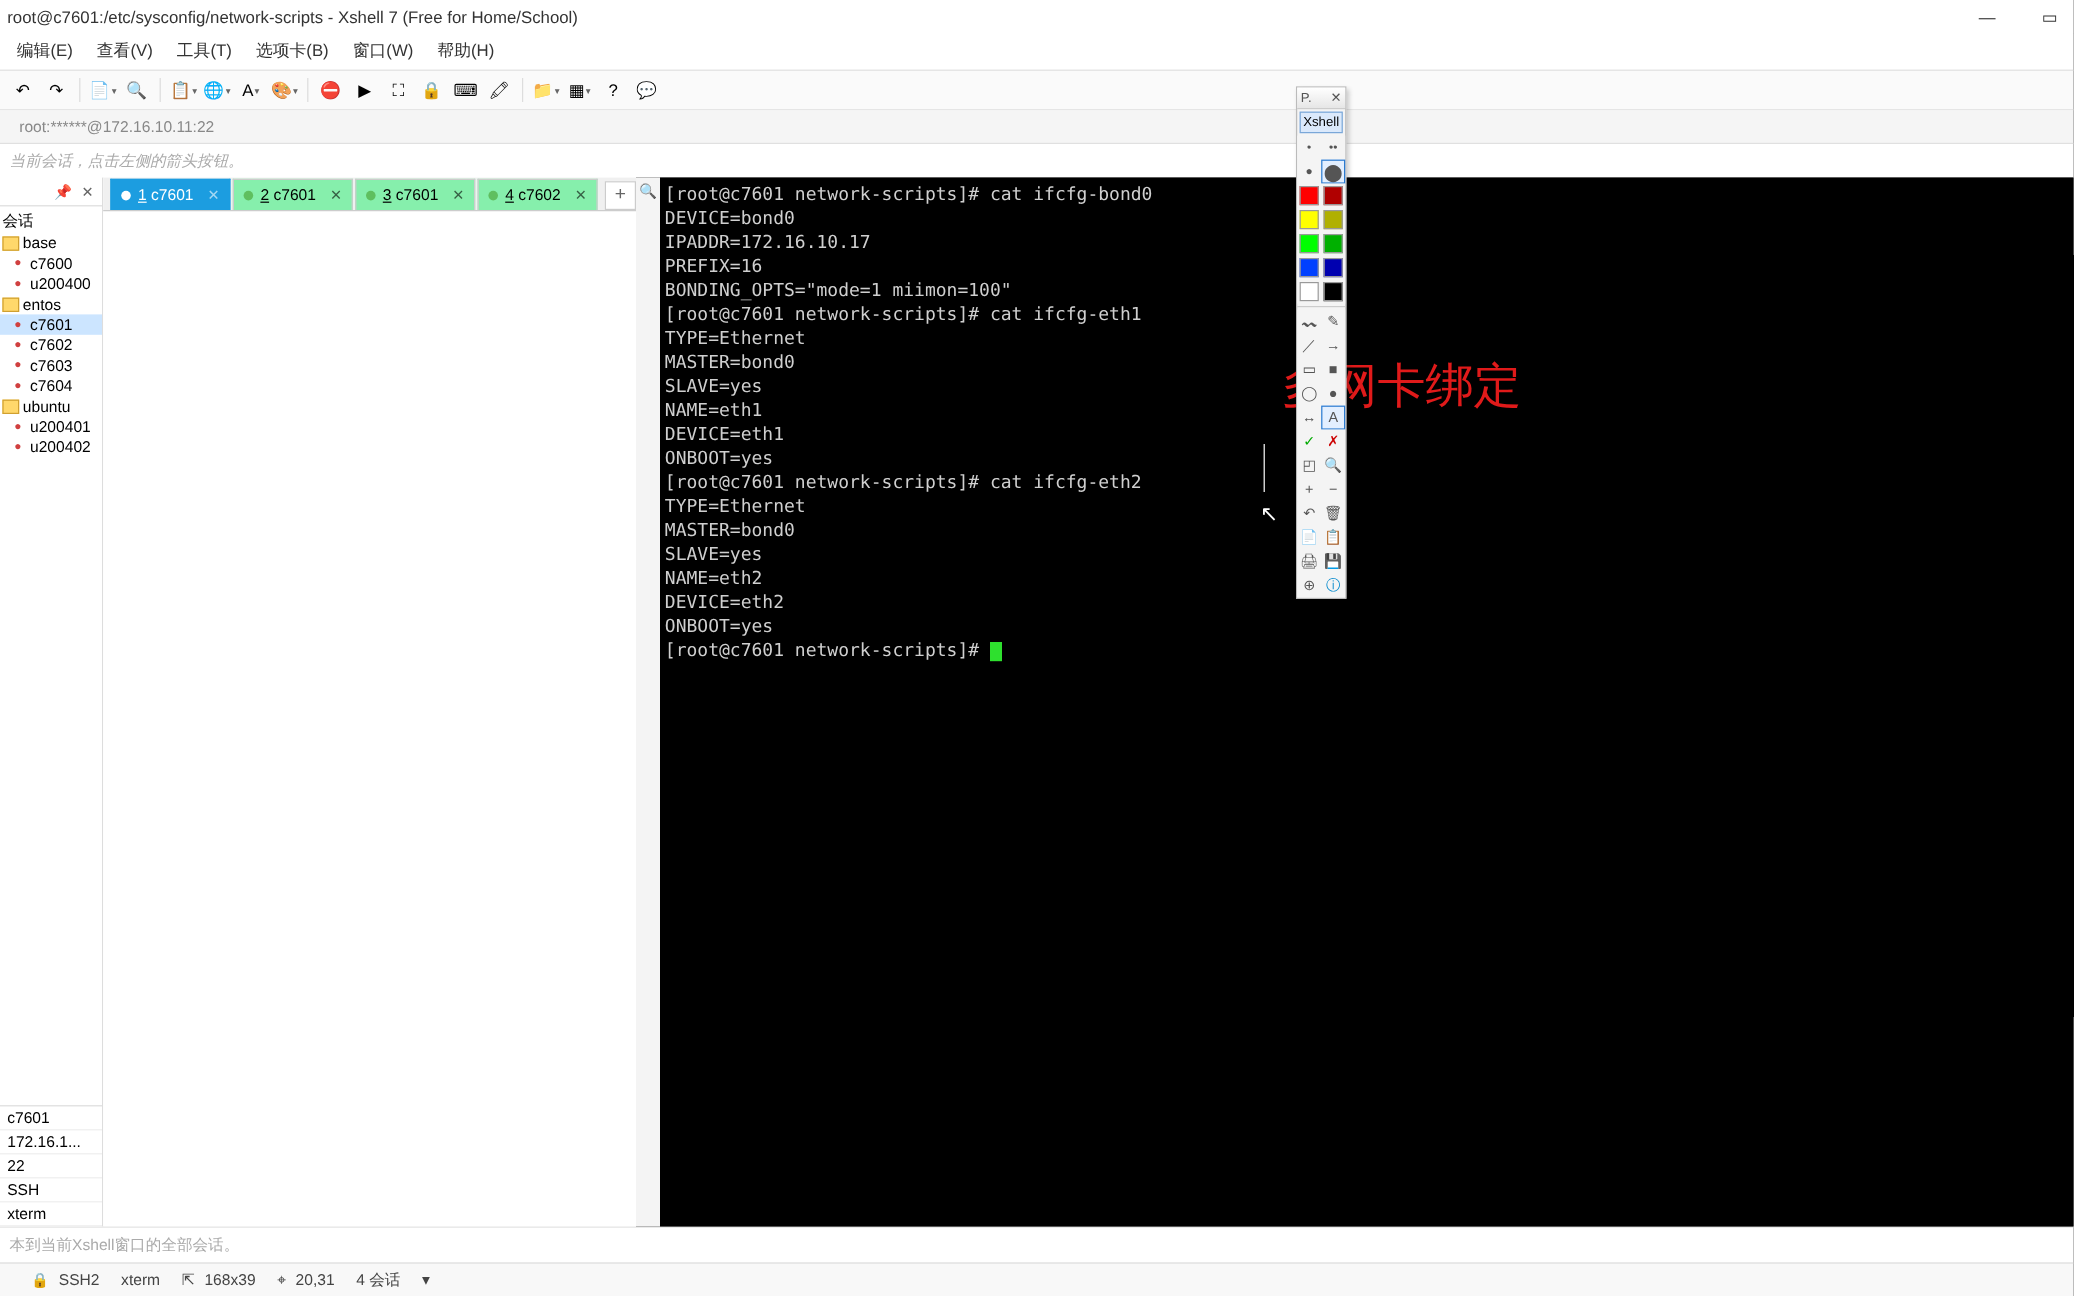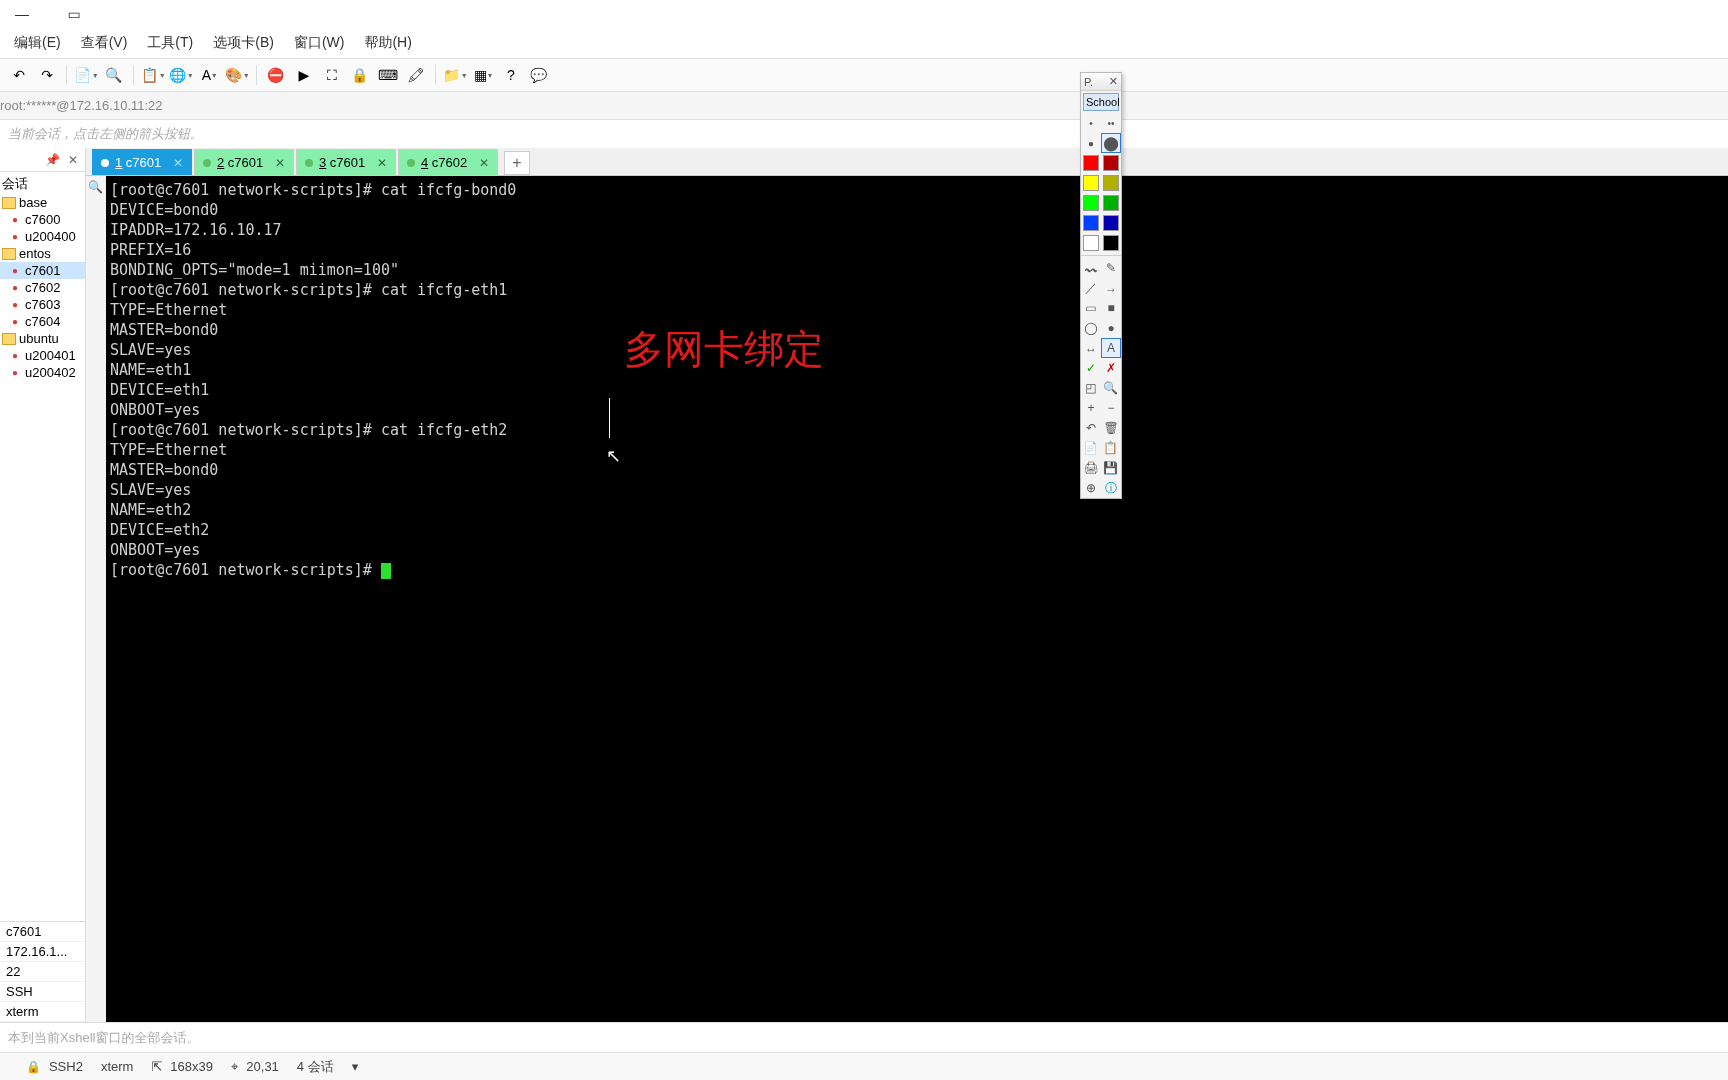--- a/index.html
+++ b/index.html
@@ -14,21 +14,21 @@
 .menubar { height: 30px; display: flex; align-items: center; padding: 0 4px; background: #fff; font-size: 14px; color: #333; }
 .menubar-item { padding: 4px 10px; cursor: pointer; }
 
 
 .toolbar { height: 34px; display: flex; align-items: center; padding: 0 6px; background: #fafafa; border-top: 1px solid #e0e0e0; border-bottom: 1px solid #e0e0e0; gap: 2px; }
 .tb-btn { width: 26px; height: 26px; display: flex; align-items: center; justify-content: center; cursor: pointer; border-radius: 3px; }
 .tb-sep { width: 1px; height: 20px; background: #ddd; margin: 0 4px; }
 .tb-drop::after { content: "▾"; font-size: 8px; color: #666; margin-left: 1px; }
 
 
-.addrbar { height: 28px; display: flex; align-items: center; padding: 0 0; background: #f5f5f5; border-bottom: 1px solid #e0e0e0; font-size: 13px; color: #888; }
+.addrbar { height: 28px; display: flex; align-items: center; padding: 0 16px; background: #f5f5f5; border-bottom: 1px solid #e0e0e0; font-size: 13px; color: #888; }
 
 
 .hintbar { height: 28px; display: flex; align-items: center; padding: 0 8px; background: #fff; font-size: 13px; color: #aaa; font-style: italic; }
 
 
 .main { display: flex; height: calc(100% - 28px - 30px - 34px - 28px - 28px - 30px - 28px); }
 
 
 .sidebar { width: 86px; background: #fff; border-right: 1px solid #ddd; display: flex; flex-direction: column; }
 .sidebar-header { height: 24px; display: flex; align-items: center; justify-content: flex-end; padding: 0 4px; border-bottom: 1px solid #ddd; gap: 4px; }
@@ -37,21 +37,21 @@
 .tree-item { padding: 1px 4px 1px 2px; display: flex; align-items: center; gap: 3px; cursor: pointer; white-space: nowrap; overflow: hidden; }
 .tree-item.lvl1 { padding-left: 8px; }
 .tree-item.selected { background: #cce5ff; }
 .tree-icon { width: 14px; height: 14px; display: inline-flex; align-items:center; justify-content:center; }
 .tree-icon.folder::before { content: ""; width:12px; height:10px; background:#ffd86b; border:1px solid #d0a030; }
 .tree-icon.host::before { content: "●"; color: #d04040; font-size: 10px; }
 .sidebar-props { border-top: 1px solid #ddd; font-size: 13px; }
 .prop-row { padding: 2px 6px; border-bottom: 1px solid #eee; white-space: nowrap; overflow: hidden; text-overflow: ellipsis; }
 
 
-.workarea { flex: 1; display: flex; flex-direction: column; background: #fff; position: relative; }
+.workarea { flex: 1; display: flex; flex-direction: row; background: #fff; position: relative; }
 .tabrow { height: 28px; display: flex; align-items: flex-end; background: #f0f0f0; border-bottom: 1px solid #ccc; padding-left: 6px; gap: 0; }
 .tab { height: 26px; min-width: 100px; padding: 0 8px; display: flex; align-items: center; gap: 6px; background: #86efac; border: 1px solid #ccc; border-bottom: none; margin-right: 2px; font-size: 13px; cursor: pointer; }
 .tab.active { background: #1c9de0; color: #fff; border-color: #1c9de0; }
 .tab-dot { width: 8px; height: 8px; border-radius: 50%; background: #5fbf5f; }
 .tab.active .tab-dot { background: #fff; }
 .tab-close { margin-left: auto; font-size: 12px; opacity: 0.6; }
 .tab .underline { text-decoration: underline; }
 .tab-add { width: 26px; height: 24px; display:flex; align-items:center; justify-content:center; cursor:pointer; color:#666; border:1px solid #ccc; background:#fff; margin-left:4px; font-size:16px; }
 
 
@@ -80,20 +80,21 @@
 .sendbar { height:30px; background:#fff; border-top:1px solid #ddd; display:flex; align-items:center; padding:0 8px; font-size:13px; color:#aaa; }
 .statusbar { height:28px; background:#f8f8f8; border-top:1px solid #ddd; display:flex; align-items:center; font-size:13px; color:#444; padding:0 8px; }
 .status-left { flex:1; }
 .status-seg { margin-left:18px; display:flex; align-items:center; gap:8px; }
 .lock-icon::before { content:"🔒"; font-size:12px; }
 </style>
 </head>
 <body>
 
 <div class="titlebar">
+  <span>root@c7601:/etc/sysconfig/network-scripts - Xshell 7 (Free for Home/School)</span>
   <div class="titlebar-right">
     <div class="win-btn">—</div>
     <div class="win-btn">▭</div>
   </div>
 </div>
 
 <div class="menubar" id="menubar">
     <div class="menubar-item">编辑(E)</div>
     <div class="menubar-item">查看(V)</div>
     <div class="menubar-item">工具(T)</div>
@@ -305,21 +306,21 @@
   <span class="status-seg">⌖ <span>20,31</span></span>
   <span class="status-seg">4 会话</span>
   <span class="status-seg">▾</span>
 </div>
 
 <div class="palette">
   <div class="pal-title">
     <span>P.</span>
     <span class="close">✕</span>
   </div>
-  <div class="pal-fertig">School</div>
+  <div class="pal-fertig">Xshell</div>
   <div class="pal-grid" id="pal-sizes">
       <div class="pal-cell">
         <span style="color:#555;font-size:10px">•</span>
       </div>
       <div class="pal-cell">
         <span style="color:#555;font-size:10px">••</span>
       </div>
       <div class="pal-cell">
         <span style="color:#555;font-size:10px">●</span>
       </div>

